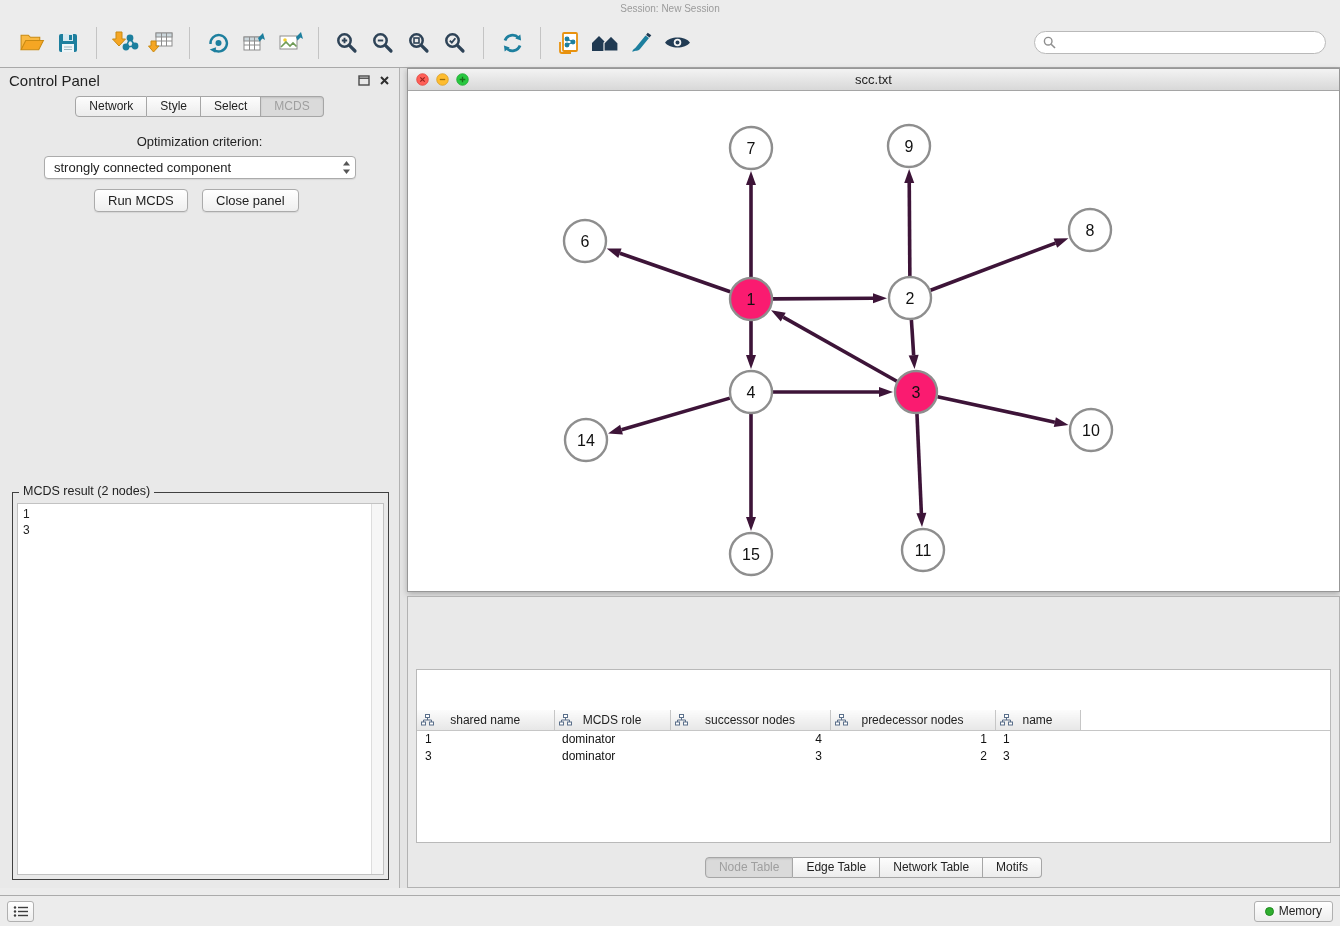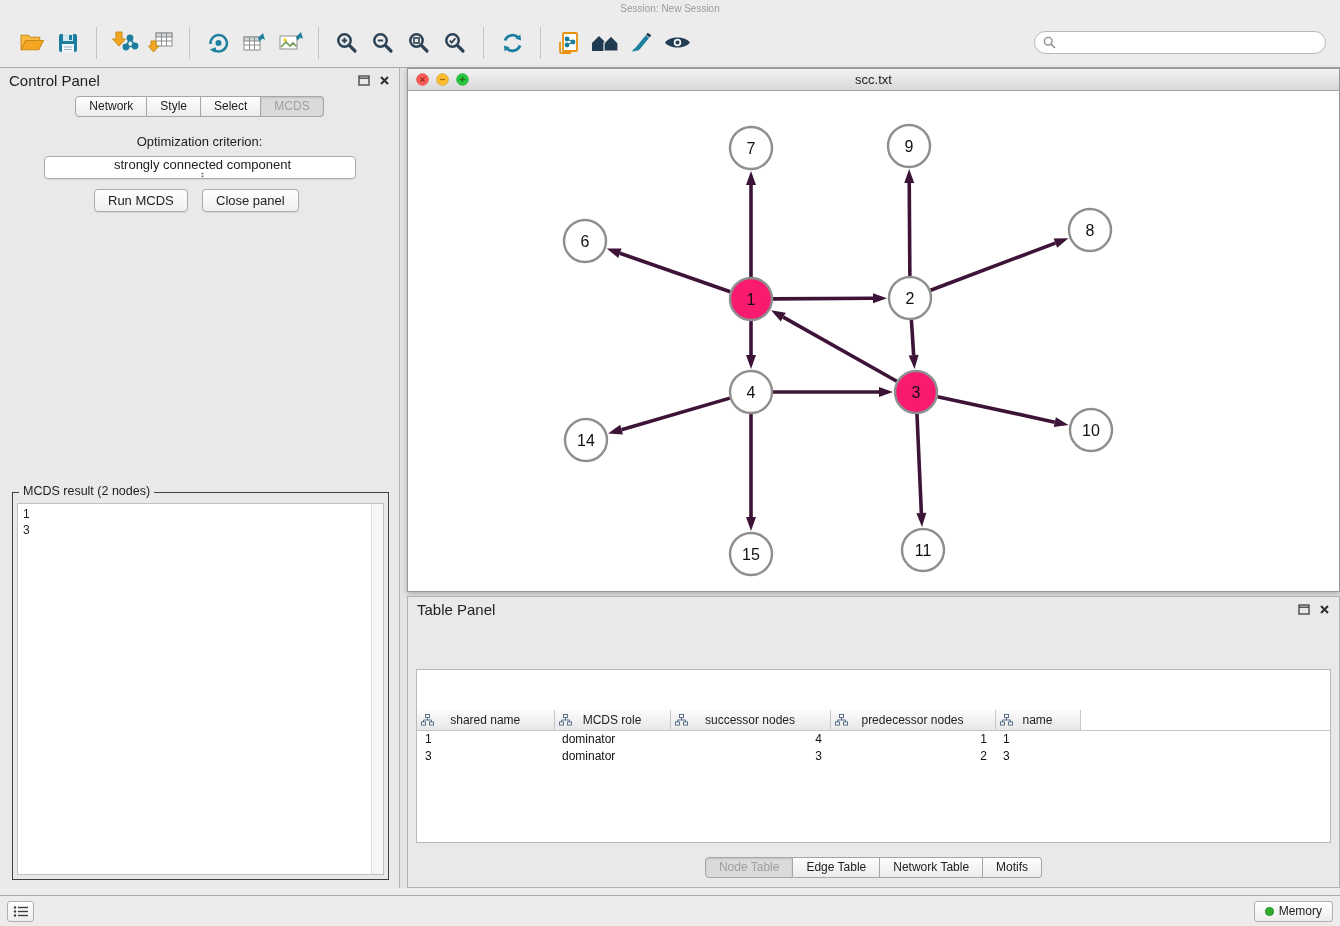--- a/index.html
+++ b/index.html
@@ -45,21 +45,20 @@
   .tab:first-child { border-left:1px solid #a6a6a6; border-radius:4px 0 0 4px; }
   .tab:last-child { border-radius:0 4px 4px 0; }
   .tab.active { background:#dadada; color:#9f9f9f; box-shadow:inset 0 1px 2px rgba(0,0,0,.12); }
 
   .opt-label { position:absolute; top:66px; left:0; right:0; text-align:center; font-size:13px; }
   .dropdown {
     position:absolute; top:88px; left:44px; width:312px; height:23px;
     background:#fff; border:1px solid #ababab; border-radius:4px;
     display:flex; align-items:center; padding:0 4px 0 9px; font-size:13px;
     box-shadow:0 1px 1px rgba(0,0,0,.08);
-    flex-direction:column;
   }
   .dropdown .dd-value { flex:1; }
   .btn {
     position:absolute; height:23px; padding:0 13px; font-size:13px;
     background:linear-gradient(#ffffff,#efefef); border:1px solid #ababab; border-radius:4px;
     display:flex; align-items:center; box-shadow:0 1px 1px rgba(0,0,0,.08);
   }
   .btn-run { top:121px; left:94px; }
   .btn-close { top:121px; left:202px; }
 
@@ -406,32 +405,20 @@
           <text x="515" y="464.5" text-anchor="middle" font-size="16" fill="#111">11</text>
           <circle cx="178" cy="349" r="21" fill="#ffffff" stroke="#8e8e8e" stroke-width="2.4"></circle>
           <text x="178" y="354.5" text-anchor="middle" font-size="16" fill="#111">14</text>
           <circle cx="343" cy="463" r="21" fill="#ffffff" stroke="#8e8e8e" stroke-width="2.4"></circle>
           <text x="343" y="468.5" text-anchor="middle" font-size="16" fill="#111">15</text>
         </svg>
     </div>
   </div>
 
   <div class="table-panel">
-    <div class="panel-header">
-      <span>Table Panel</span>
-      <span class="hdr-icons">
-        <svg width="12" height="11" viewBox="0 0 12 11">
-          <rect x="1" y="1" width="10" height="9" fill="none" stroke="#4a4a4a" stroke-width="1.4"></rect>
-          <line x1="1" y1="3.2" x2="11" y2="3.2" stroke="#4a4a4a" stroke-width="1.4"></line>
-        </svg>
-        <svg width="11" height="11" viewBox="0 0 11 11">
-          <path d="M2 2 L9 9 M9 2 L2 9" stroke="#2e2e2e" stroke-width="2"></path>
-        </svg>
-      </span>
-    </div>
 
     <div class="tp-toolbar">
       <svg width="22" height="22" viewBox="0 0 22 22">
         <g stroke="#3d3d3d" stroke-width="3">
           <line x1="11" y1="2" x2="11" y2="20"></line>
             <line x1="2" y1="11" x2="20" y2="11"></line>
           <line x1="4.6" y1="4.6" x2="17.4" y2="17.4"></line>
             <line x1="4.6" y1="17.4" x2="17.4" y2="4.6"></line>
         </g>
         <circle cx="11" cy="11" r="6.2" fill="#3d3d3d"></circle>

